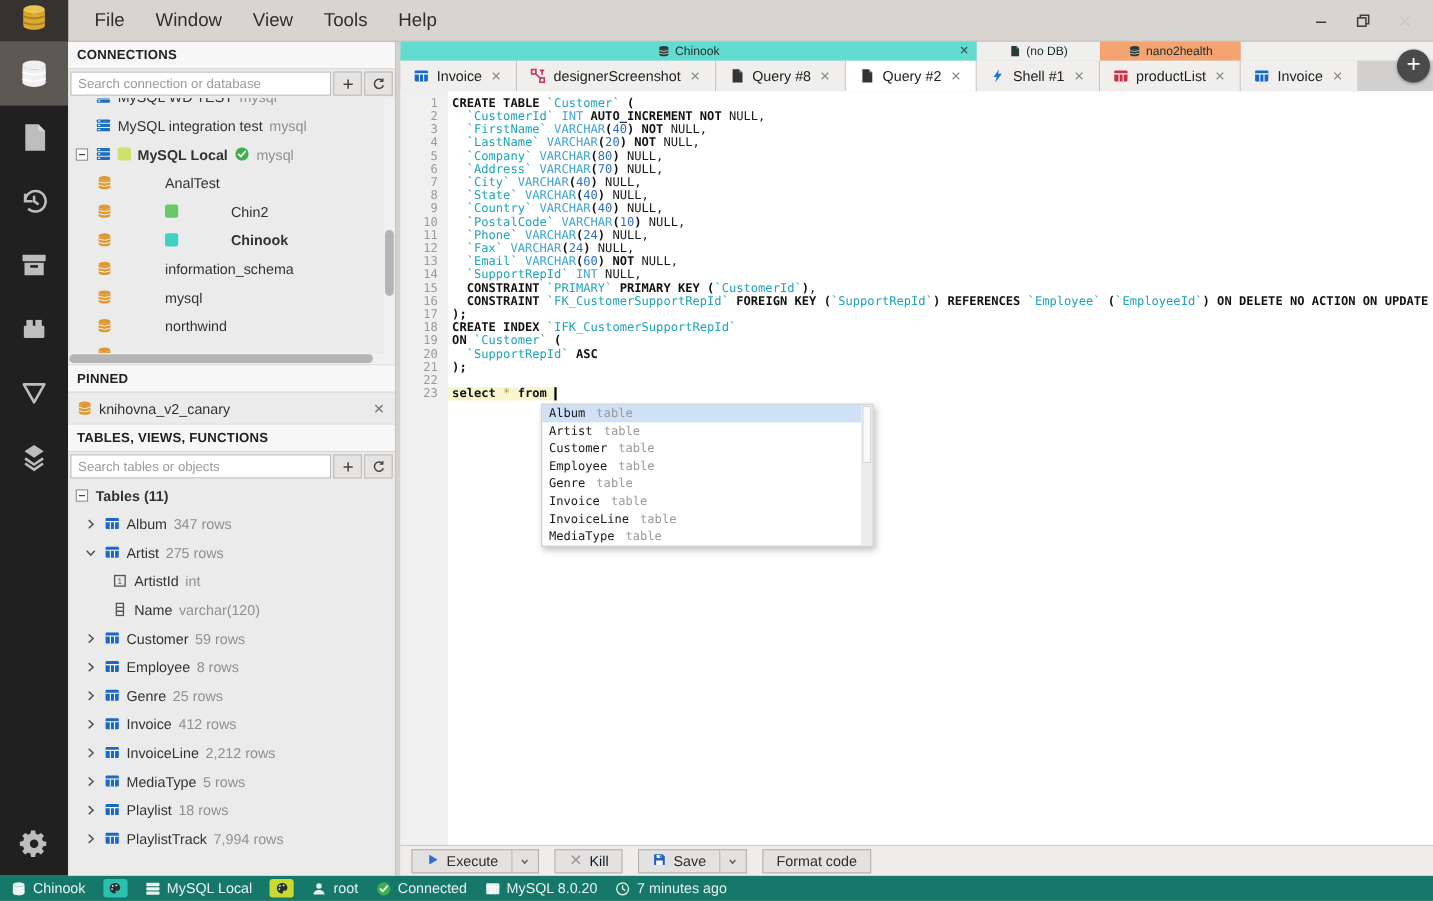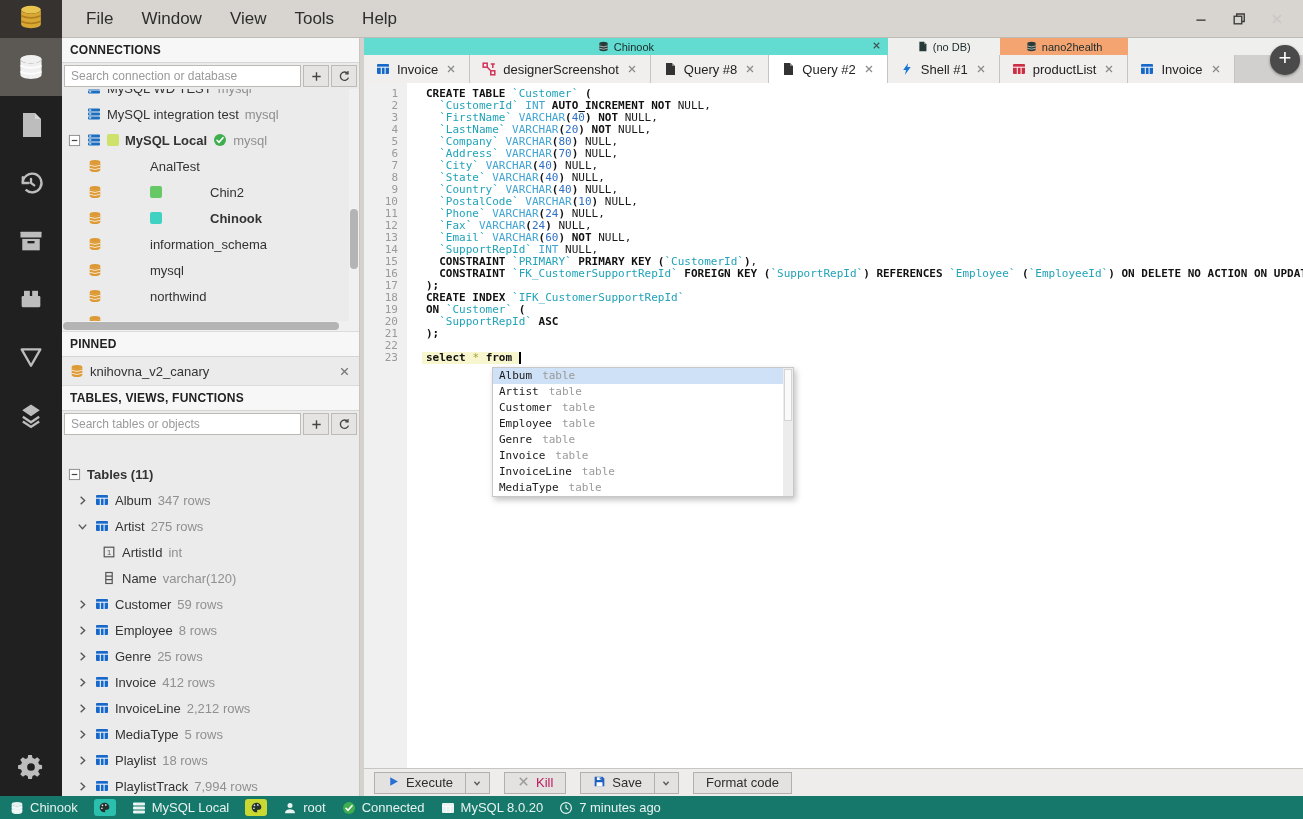--- a/index.html
+++ b/index.html
@@ -47,21 +47,21 @@
   .vscroll { position:absolute; right:0; top:0; width:10px; height:100%; background:#f0f0f0; }
   .vscroll .thumb { position:absolute; left:1px; width:8px; background:#b4b4b4; border-radius:4px; }
   .hscroll { position:absolute; left:0; bottom:0; height:10px; width:288px; background:#f0f0f0; }
   .hscroll .thumb { position:absolute; top:1px; height:8px; background:#b4b4b4; border-radius:4px; }
 
   .pinned-row { height:28px; display:flex; align-items:center; gap:6px; font-size:13px; color:#333; padding:0 8px; }
   .pinned-row .icon svg { width:14px; height:14px; }
   .pinned-row .close { margin-left:auto; }
   .pinned-row .close svg { width:13px; height:13px; }
 
-  .tables-list { flex:1; overflow:hidden;margin-top:24px; }
+  .tables-list { flex:1; overflow:hidden; }
 
   
   .workspace { flex:1; display:flex; flex-direction:column; min-width:0; position:relative; }
   .tabband { display:flex; height:45px; background:#d2d0ce; flex:none; position:relative; }
   .tab-group { display:flex; flex-direction:column; flex:none; }
   .tab-group.fill { flex:1; }
   .group-header { height:17px; display:flex; align-items:center; justify-content:center; gap:5px; font-size:11px; color:#1b2a2a; position:relative; }
   .group-header .icon svg { width:11px; height:11px; }
   .group-header .group-close { position:absolute; right:6px; top:2px; }
   .group-header .group-close svg { width:11px; height:11px; }
@@ -69,42 +69,42 @@
   .tab { display:flex; align-items:center; gap:7px; padding:0 12px; font-size:13px; color:#222; background:#f0efee; border-right:1px solid #c6c4c2; }
   .tab.active { background:#ffffff; }
   .tab .icon svg { width:14px; height:14px; }
   .tab .tab-close svg { width:12px; height:12px; }
   .new-tab-btn { position:absolute; right:3px; top:7px; width:30px; height:30px; border-radius:50%; background:#4a4a4a; color:#fff; font-size:22px; line-height:26px; text-align:center; box-shadow:0 1px 3px rgba(0,0,0,.4); }
 
   
   .editor { flex:1; background:linear-gradient(to right,#f0f0f0 43px,#ffffff 43px); position:relative; overflow:hidden; padding-top:5px; font-family:"DejaVu Sans Mono",monospace; font-size:11px; line-height:12px; }
   .code-line { display:flex; height:12px; white-space:pre; }
   .ln { width:43px; flex:none; text-align:right; padding-right:9px; color:#9a9a9a; }
-  .lc { padding-left:4px; color:#1a1a1a;margin-left:15px; }
+  .lc { padding-left:4px; color:#1a1a1a; }
   .lc.hl { background:#f8f6cf; }
   .tk-k { font-weight:bold; color:#111; }
   .tk-i { color:#21a3b8; }
   .tk-t { color:#42a4d4; }
   .tk-n { color:#2f6fc2; }
   .tk-p { color:#1a1a1a; }
   .tk-s { color:#a8a23c; }
   .cursor { display:inline-block; width:2px; height:12px; background:#000; vertical-align:top; }
 
   .autocomplete { position:absolute; left:128px; top:284px; width:302px; background:#fff; border:1px solid #c8c8c8; box-shadow:2px 3px 6px rgba(0,0,0,.25); font-family:"DejaVu Sans Mono",monospace; font-size:11px; padding-right:10px; }
   .ac-item { height:16px; display:flex; align-items:center; padding:0 6px; gap:10px; color:#1a1a1a; }
   .ac-item.selected { background:#cfe1f7; }
   .ac-item .hint { color:#9a9a9a; }
   .ac-scroll { position:absolute; right:0; top:0; bottom:0; width:10px; background:#ececec; }
   .ac-scroll .thumb { position:absolute; top:1px; left:1px; width:8px; height:52px; background:#fafafa; border:1px solid #d5d5d5; }
 
   
   .toolbar { height:28px; background:#efedeb; border-top:1px solid #c9c6c2; display:flex; align-items:center; gap:14px; padding-left:10px; flex:none; }
   .btn-group { display:flex; }
   .tb-btn { height:22px; display:flex; align-items:center; gap:6px; background:#e4e2e0; border:1px solid #b3b0ac; font-size:13px; color:#2d2d2d; padding:0 12px; }
-  .tb-btn.disabled { color:#be185d;text-align:center; }
+  .tb-btn.disabled { color:#0f172a;text-align:center; }
   .tb-btn .icon svg { width:13px; height:13px; }
   .tb-caret { width:24px; padding:0; justify-content:center; border-left:none; }
   .tb-caret svg { width:12px; height:12px; }
 
   
   .statusbar { height:23px; background:#15786b; display:flex; align-items:center; gap:16px; padding:0 10px; font-size:13px; color:#e8f2f0; }
   .sb-item { display:flex; align-items:center; gap:6px; }
   .sb-item .icon svg { width:14px; height:14px; }
   .sb-swatch { width:22px; height:17px; border-radius:3px; display:flex; align-items:center; justify-content:center; }
   .sb-swatch svg { width:13px; height:13px; }

